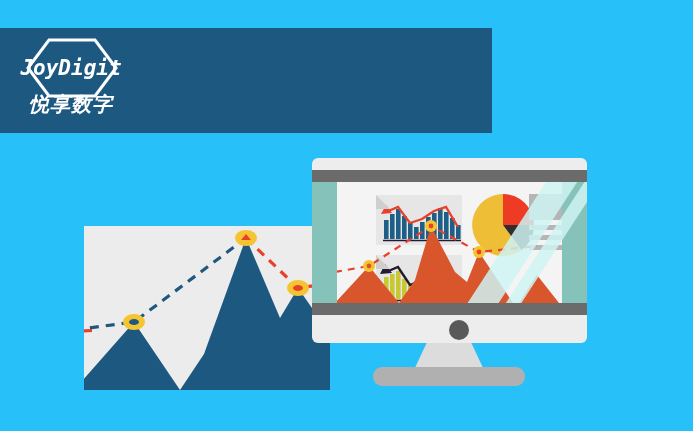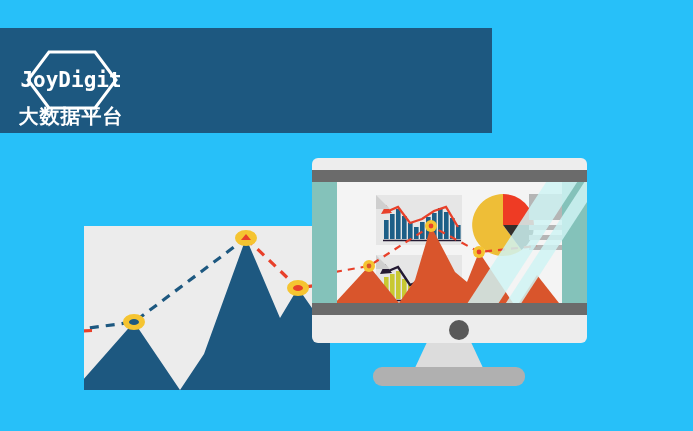--- a/index.html
+++ b/index.html
@@ -17,22 +17,22 @@
 
   
   #banner {
     position:absolute;
     left:0; top:28px;
     width:492px; height:105px;
     background:#1D5880;
   }
   #logo-block {
     position:absolute;
-    left:16px; top:20px;
-    width:110px; height:88px;
+    left:16px; top:8px;
+    width:110px; height:88px;font-style:italic;
   }
   #hex-svg { position:absolute; left:10px; top:2px; }
   #logo-latin {
     position:absolute;
     left:0; top:22px;
     width:110px;
     text-align:center;
     color:#ffffff;
     font-family:"DejaVu Sans Mono", monospace;
     font-size:21px;
@@ -185,21 +185,21 @@
 
 <div id="stage">
 
   <div id="banner">
 
     <div id="logo-block">
       <svg id="hex-svg" width="92" height="60" viewBox="0 0 92 60">
         <polygon points="23,2 69,2 90,30 69,58 23,58 2,30" fill="none" stroke="#FFFFFF" stroke-width="3"></polygon>
       </svg>
       <div id="logo-latin">JoyDigit</div>
-      <div id="logo-cn">大数据平台</div>
+      <div id="logo-cn">悦享数字</div>
     </div>
 
   </div>
 
   <div id="left-panel">
     <svg width="246" height="164" viewBox="0 0 246 164">
 
       <polygon points="-10,164 50,96 96,164 120,128 162,12 196,92 214,62 256,122 256,164" fill="#1D5880"></polygon>
 
       <path d="M -10,104 L 50,96 L 162,12" fill="none" stroke="#1D5880" stroke-width="3.2" stroke-dasharray="9 7" stroke-linecap="butt"></path>

